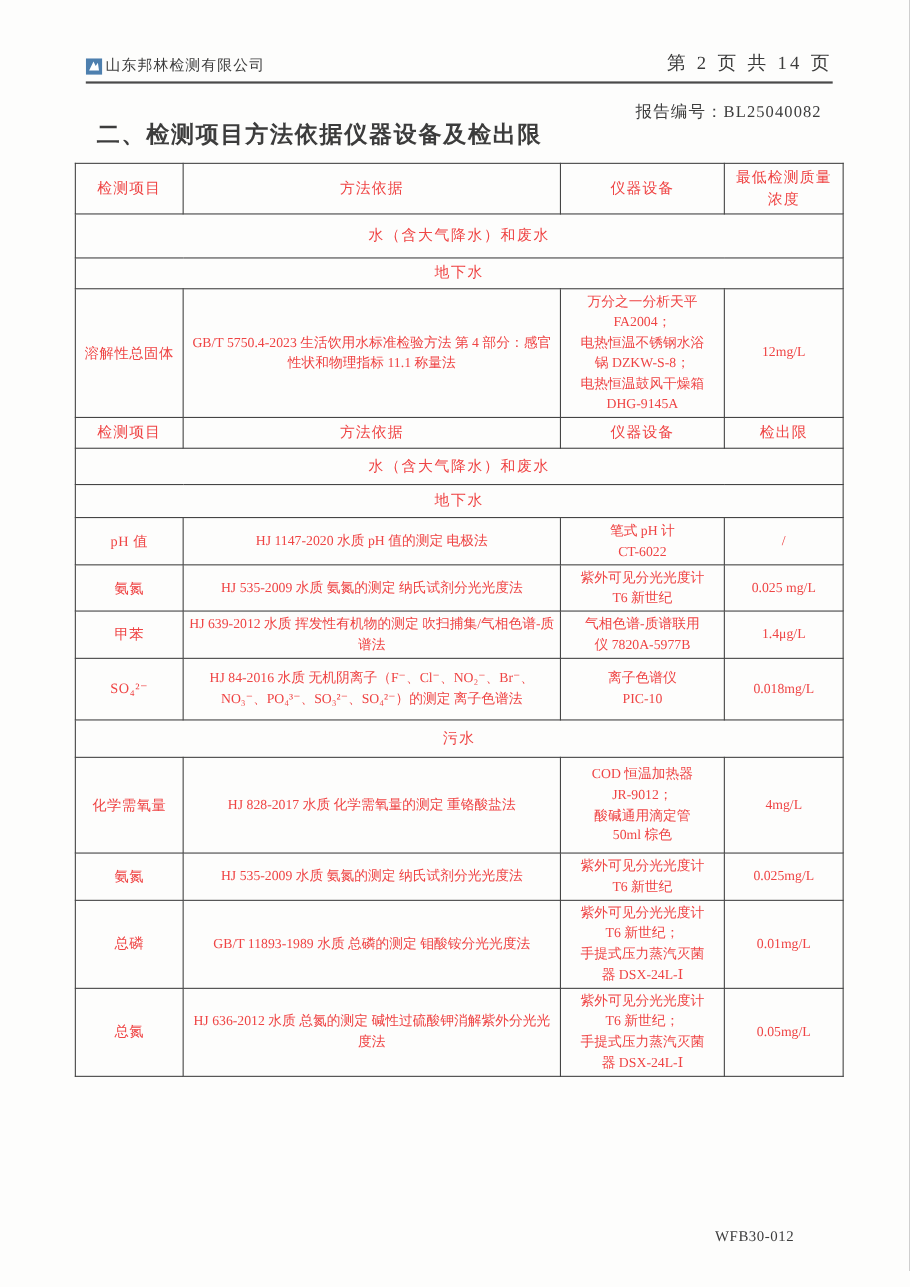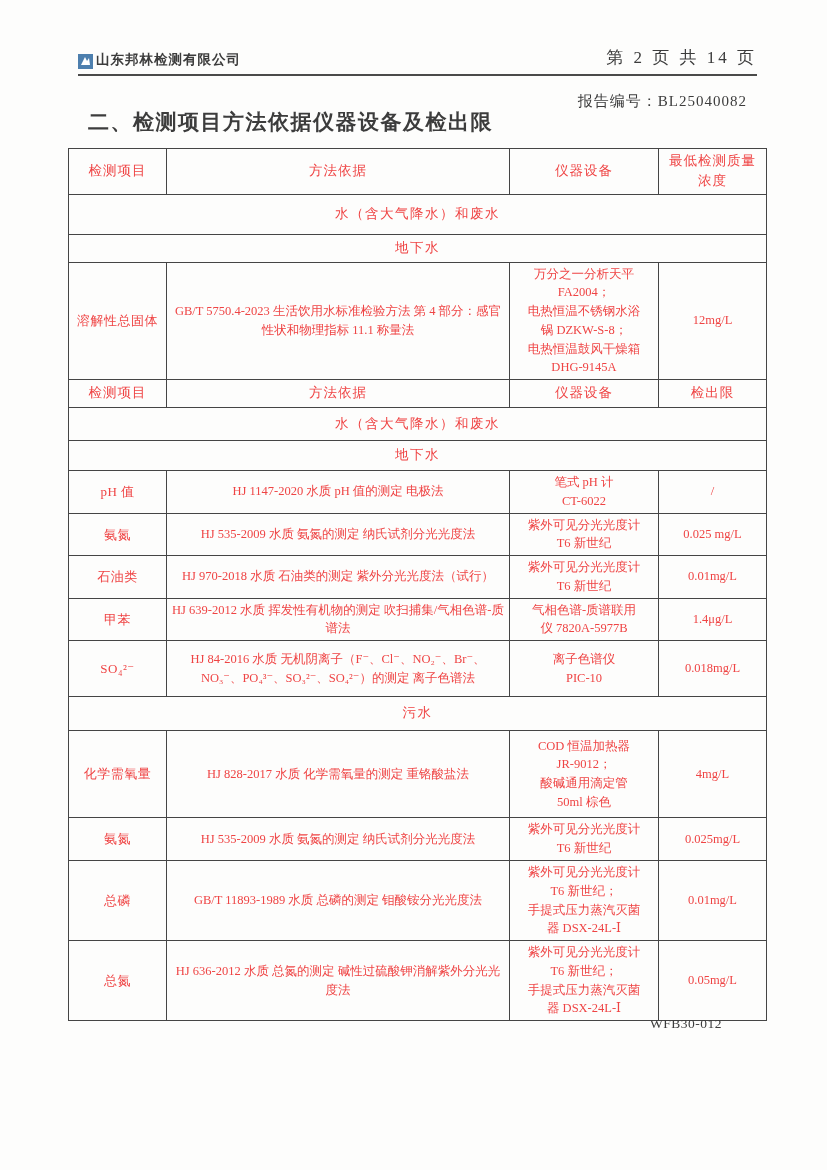--- a/index.html
+++ b/index.html
@@ -12,21 +12,21 @@
     font-family:"Liberation Serif","DejaVu Serif",serif;
     overflow:hidden;
   }
   
   .hdr {
     position:absolute; top:46px; left:78px; right:70px;
     display:flex; justify-content:space-between; align-items:flex-end;
     padding-bottom:5px;
     border-bottom:2px solid #4a4a4a;
   }
-  .company { display:flex; align-items:flex-end; gap:3px; font-size:13.5px; letter-spacing:1px;font-weight:bold; }
+  .company { display:flex; align-items:center; gap:3px; font-size:13.5px; letter-spacing:1px; }
   .logo { width:15px; height:15px; display:inline-block; }
   .pageinfo { font-size:17px; letter-spacing:3px; }
   .reportno {
     position:absolute; top:77px; right:80px;
     font-size:15px; letter-spacing:1px;margin-top:15px;
   }
   
   .title {
     position:absolute; top:108px; left:88px;
     font-size:21px; font-weight:bold; letter-spacing:1.5px;
@@ -125,27 +125,20 @@
 CT-6022</td>
         <td class="limit">/</td>
       </tr>
       <tr style="height:37px">
         <td class="item">氨氮</td>
         <td class="method">HJ 535-2009 水质  氨氮的测定  纳氏试剂分光光度法</td>
         <td class="instr">紫外可见分光光度计
 T6 新世纪</td>
         <td class="limit">0.025 mg/L</td>
       </tr>
-      <tr style="height:42px">
-        <td class="item">石油类</td>
-        <td class="method">HJ 970-2018 水质 石油类的测定 紫外分光光度法（试行）</td>
-        <td class="instr">紫外可见分光光度计
-T6 新世纪</td>
-        <td class="limit">0.01mg/L</td>
-      </tr>
       <tr style="height:41px">
         <td class="item">甲苯</td>
         <td class="method">HJ 639-2012 水质 挥发性有机物的测定 吹扫捕集/气相色谱-质谱法</td>
         <td class="instr">气相色谱-质谱联用
 仪 7820A-5977B</td>
         <td class="limit">1.4μg/L</td>
       </tr>
       <tr style="height:56px">
         <td class="item">SO₄²⁻</td>
         <td class="method">HJ 84-2016 水质 无机阴离子（F⁻、Cl⁻、NO₂⁻、Br⁻、NO₃⁻、PO₄³⁻、SO₃²⁻、SO₄²⁻）的测定 离子色谱法</td>
@@ -186,15 +179,15 @@
         <td class="method">HJ 636-2012 水质 总氮的测定 碱性过硫酸钾消解紫外分光光度法</td>
         <td class="instr">紫外可见分光光度计
 T6 新世纪；
 手提式压力蒸汽灭菌
 器 DSX-24L-Ⅰ</td>
         <td class="limit">0.05mg/L</td>
       </tr>
     </tbody>
   </table>
 
-  <div style="position:absolute; top:1016px; right:105px; font-size:13.5px; letter-spacing:0.5px;">WFB30-012</div>
+  <div style="position:absolute; top:1116px; right:105px; font-size:13.5px; letter-spacing:0.5px;">WFB30-012</div>
 
 </div>
 
 </body></html>

